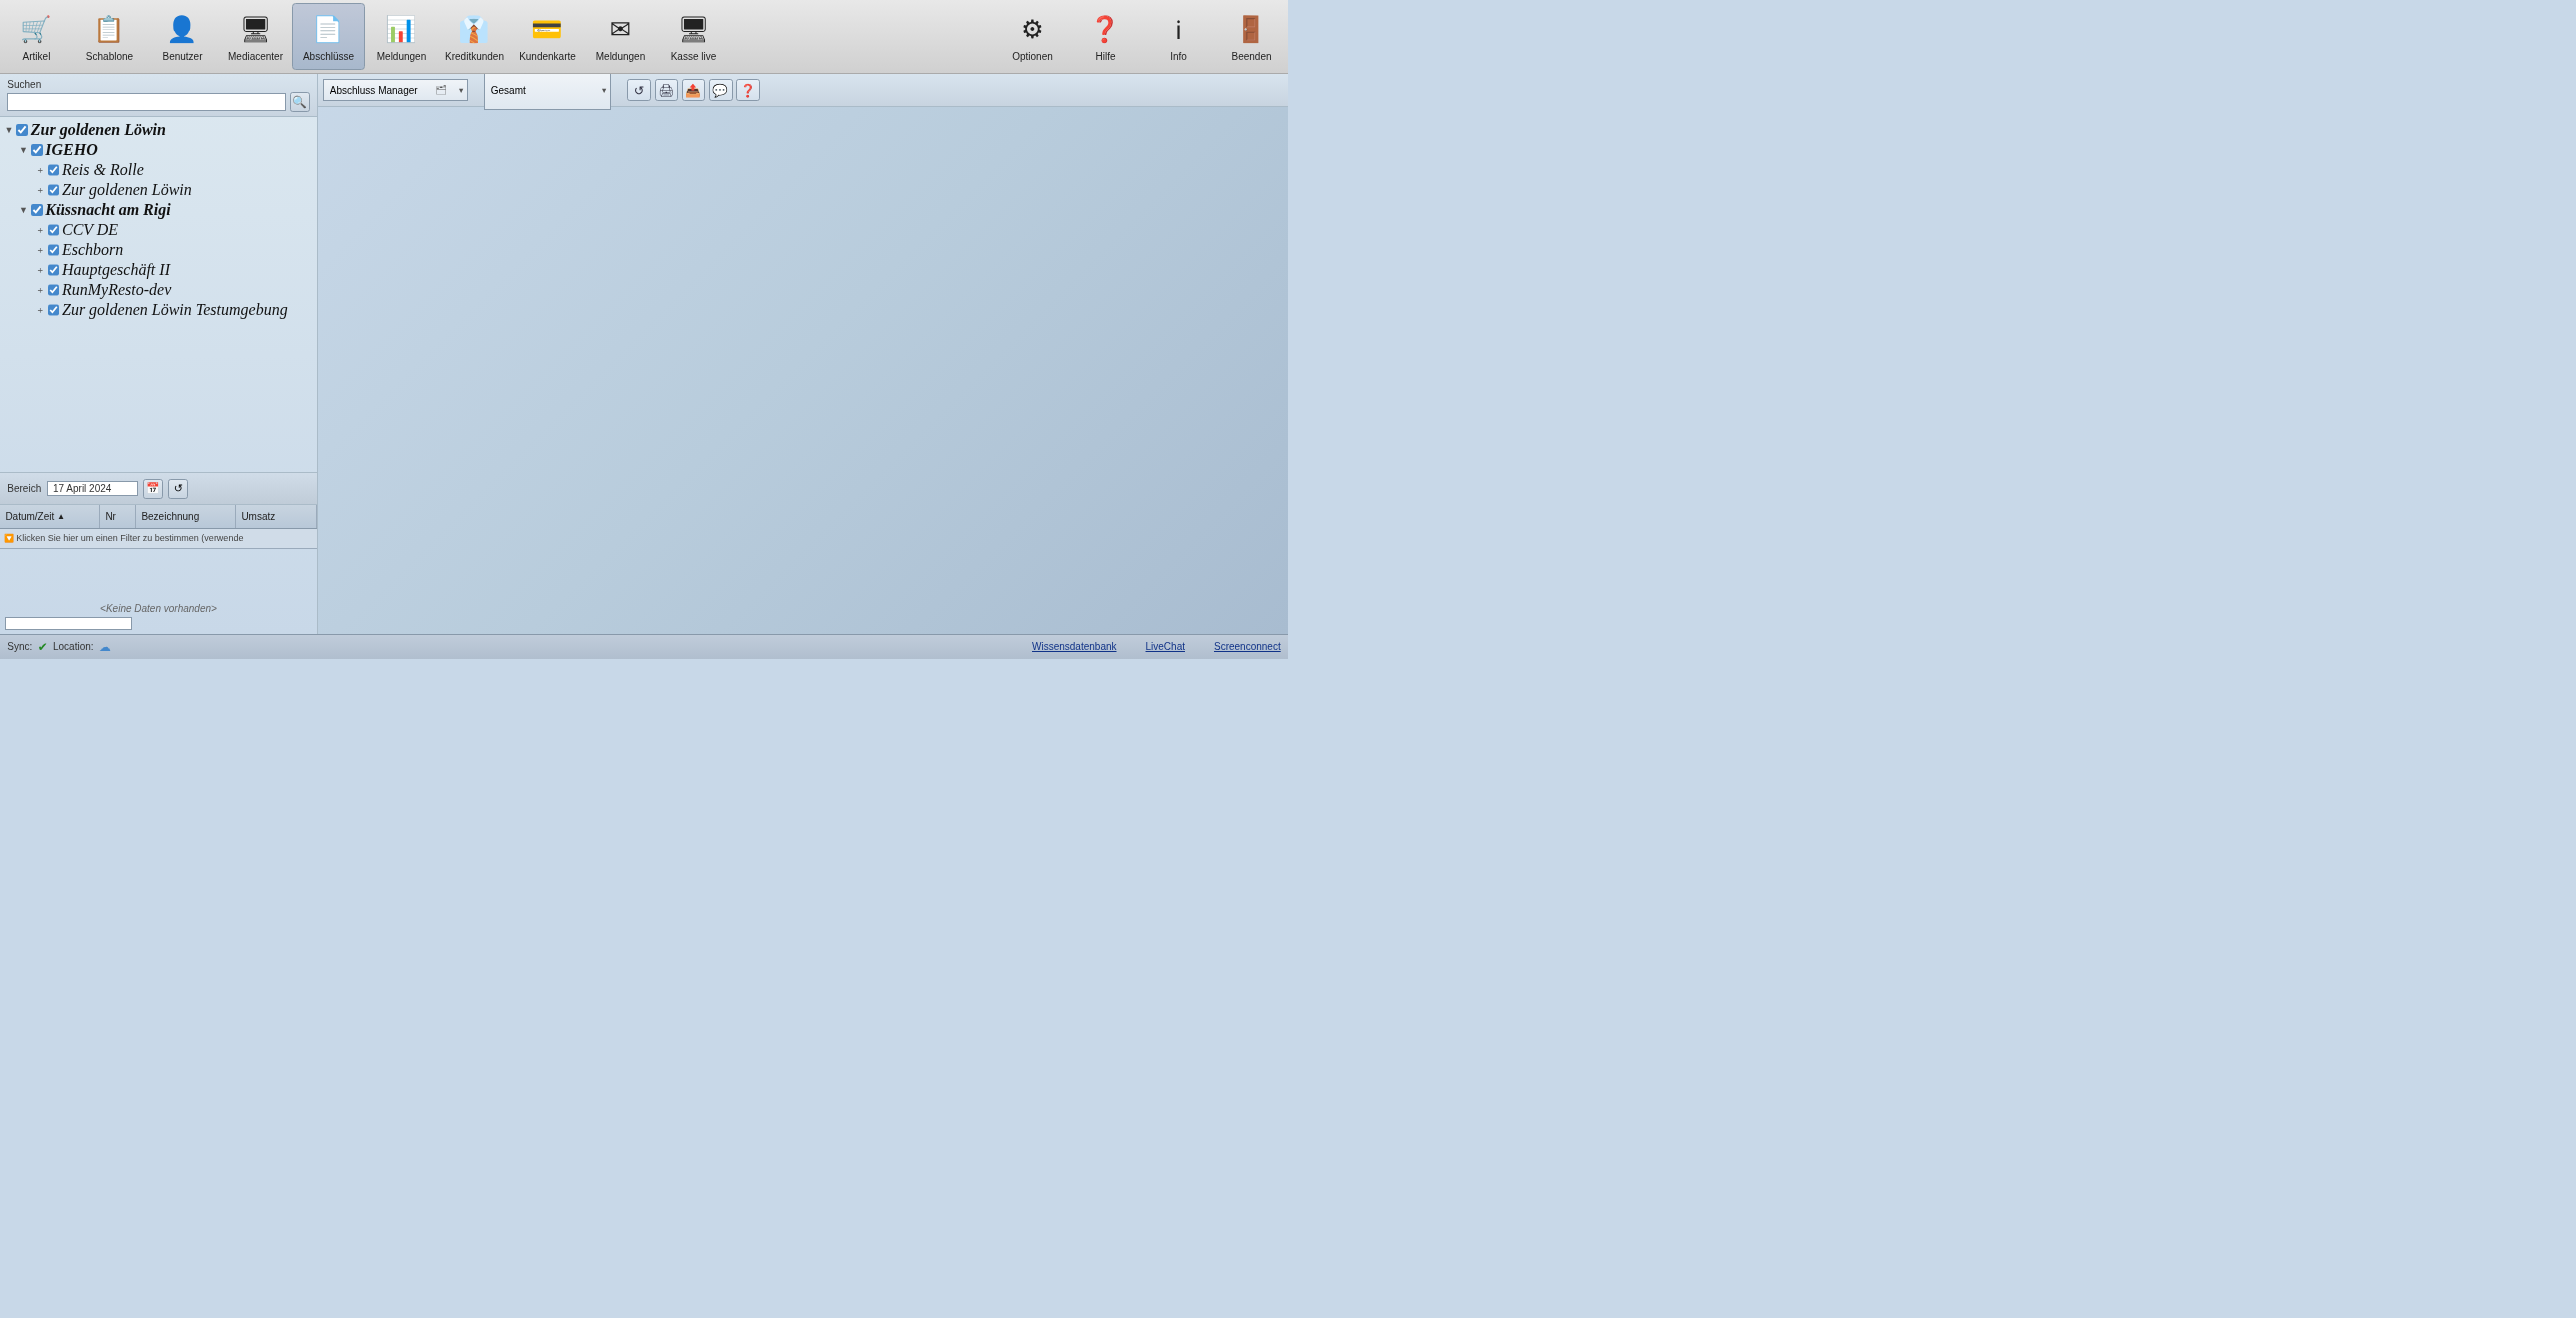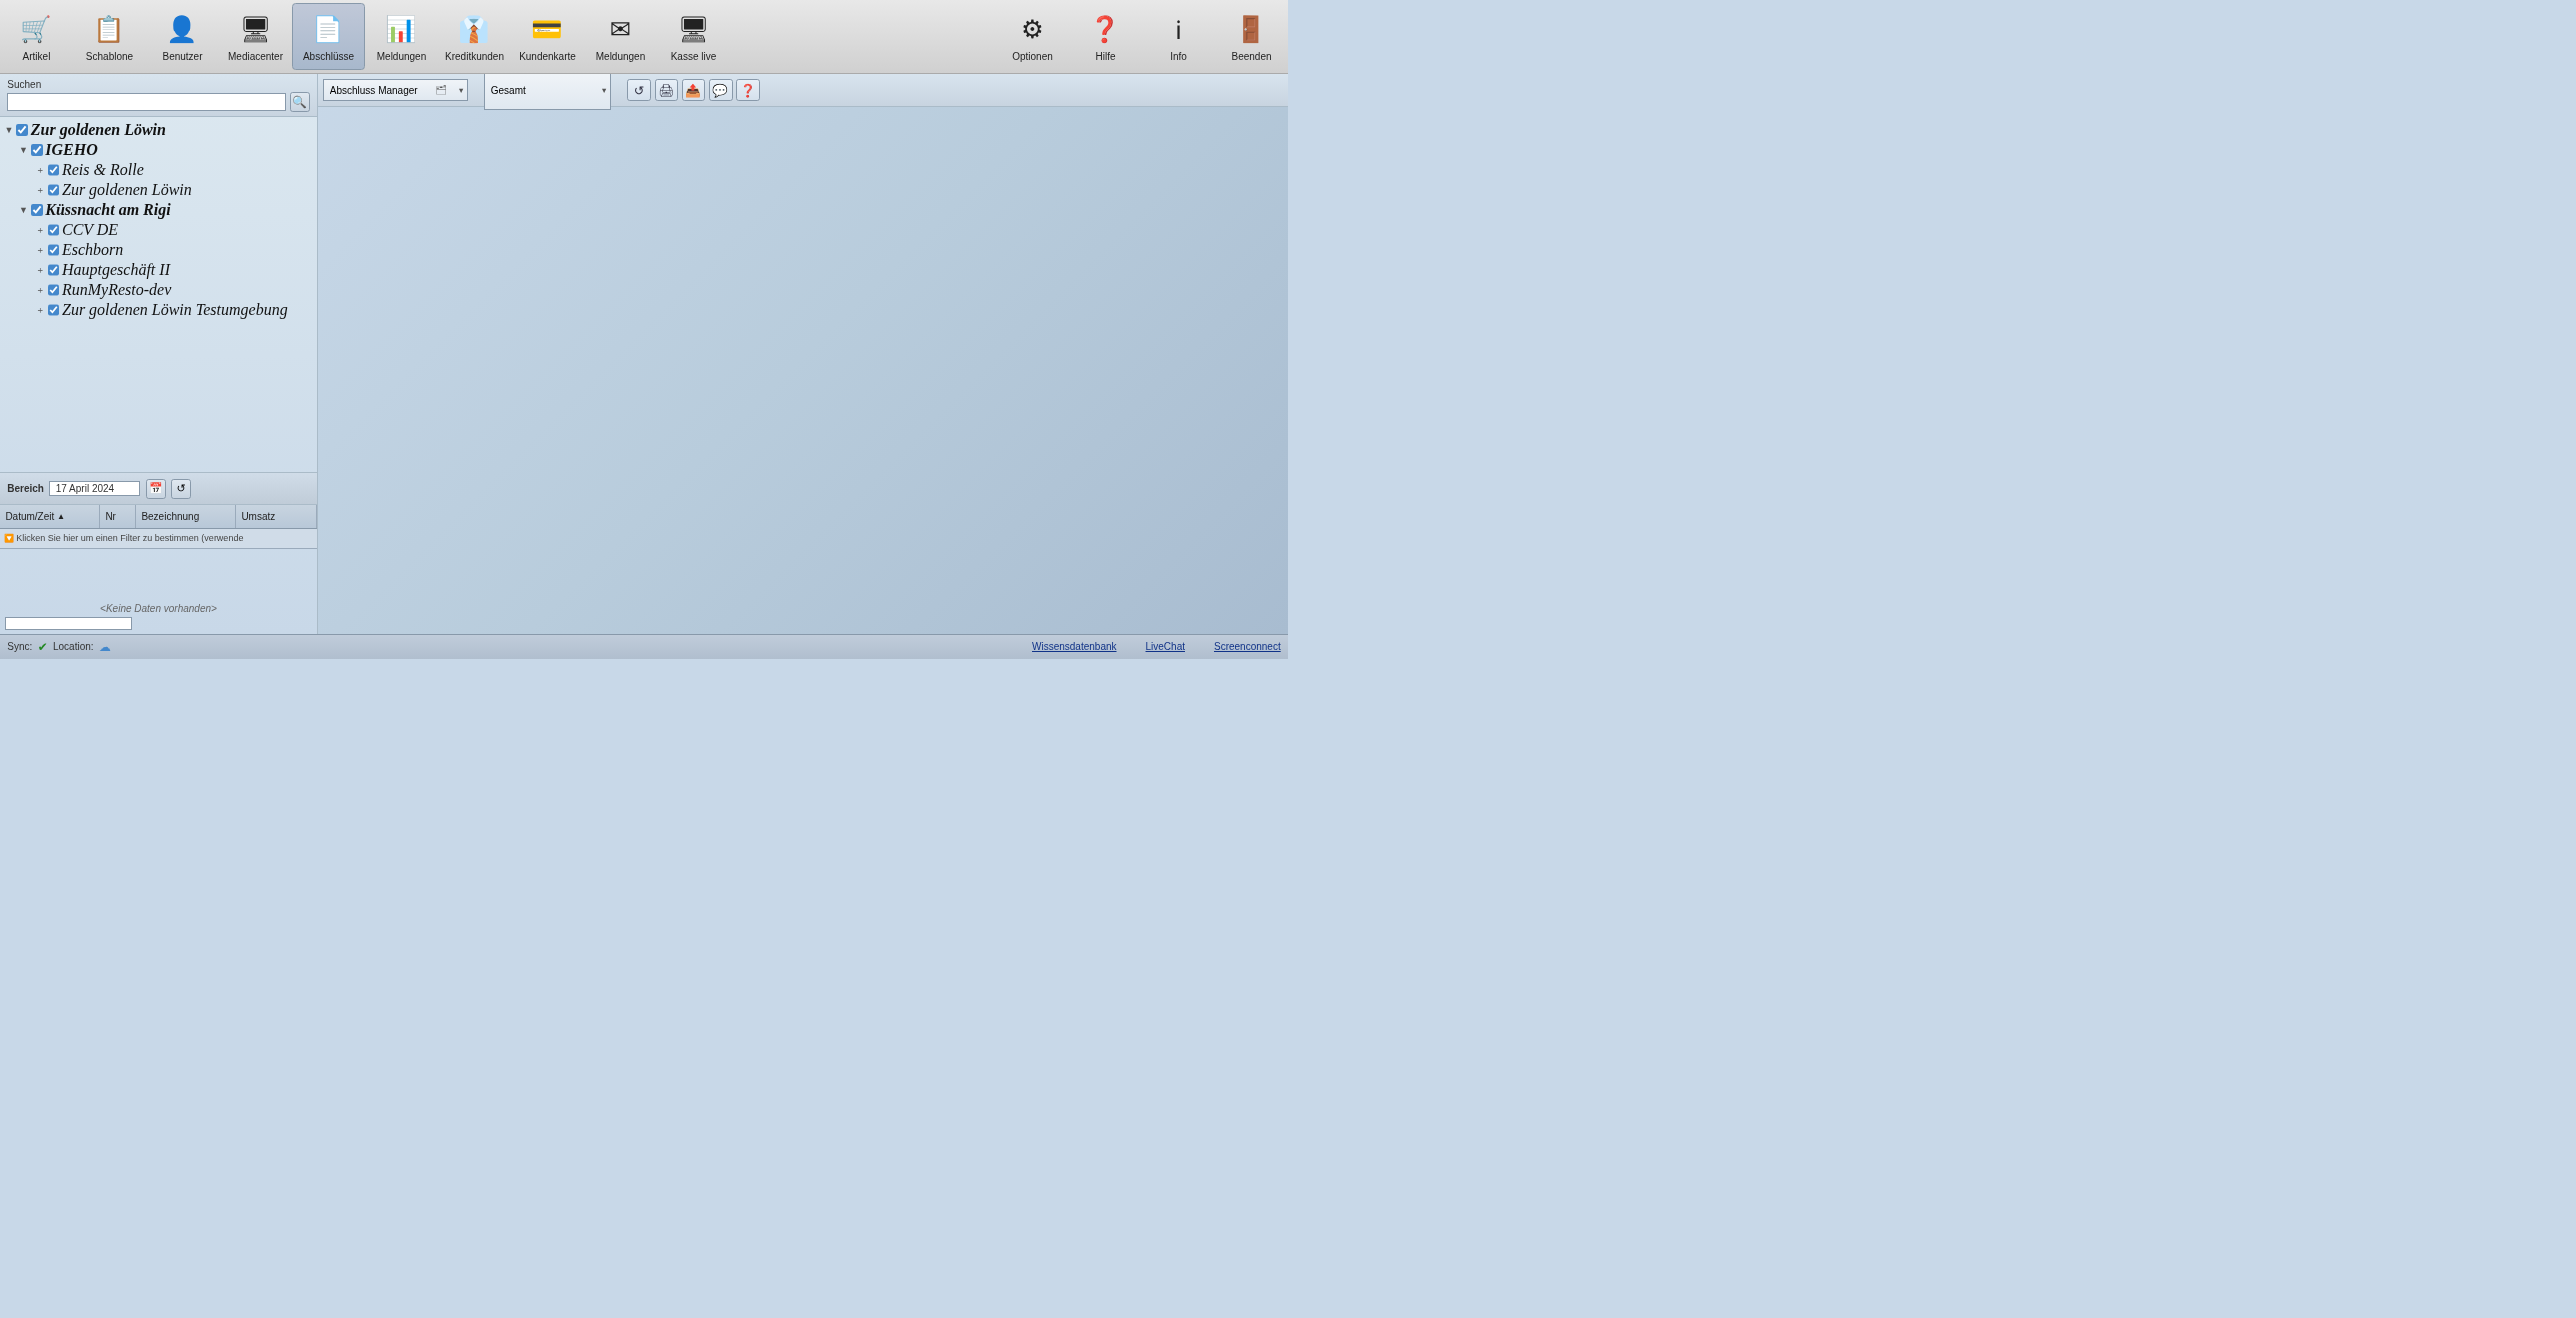--- a/index.html
+++ b/index.html
@@ -137,21 +137,21 @@
     #bereich-area {
       padding: 5.4px 7.3px;
       background: linear-gradient(to bottom, #d0dce8, #c0ccd8);
       border-top: 0.9px solid #aabbc8;
       border-bottom: 0.9px solid #aabbc8;
       display: flex;
       align-items: center;
       gap: 5.4px;
       font-size: 10px;
     }
-    #bereich-label { color: #333; font-weight: bold; }
+    #bereich-label { color: #333; font-weight: normal; }
     #bereich-date {
       background: white;
       border: 0.9px solid #8899aa;
       padding: 0.9px 3.6px;
       font-size: 10px;
       color: #333;
       min-width: 91px;
     }
     .bereich-btn {
       width: 20px;

